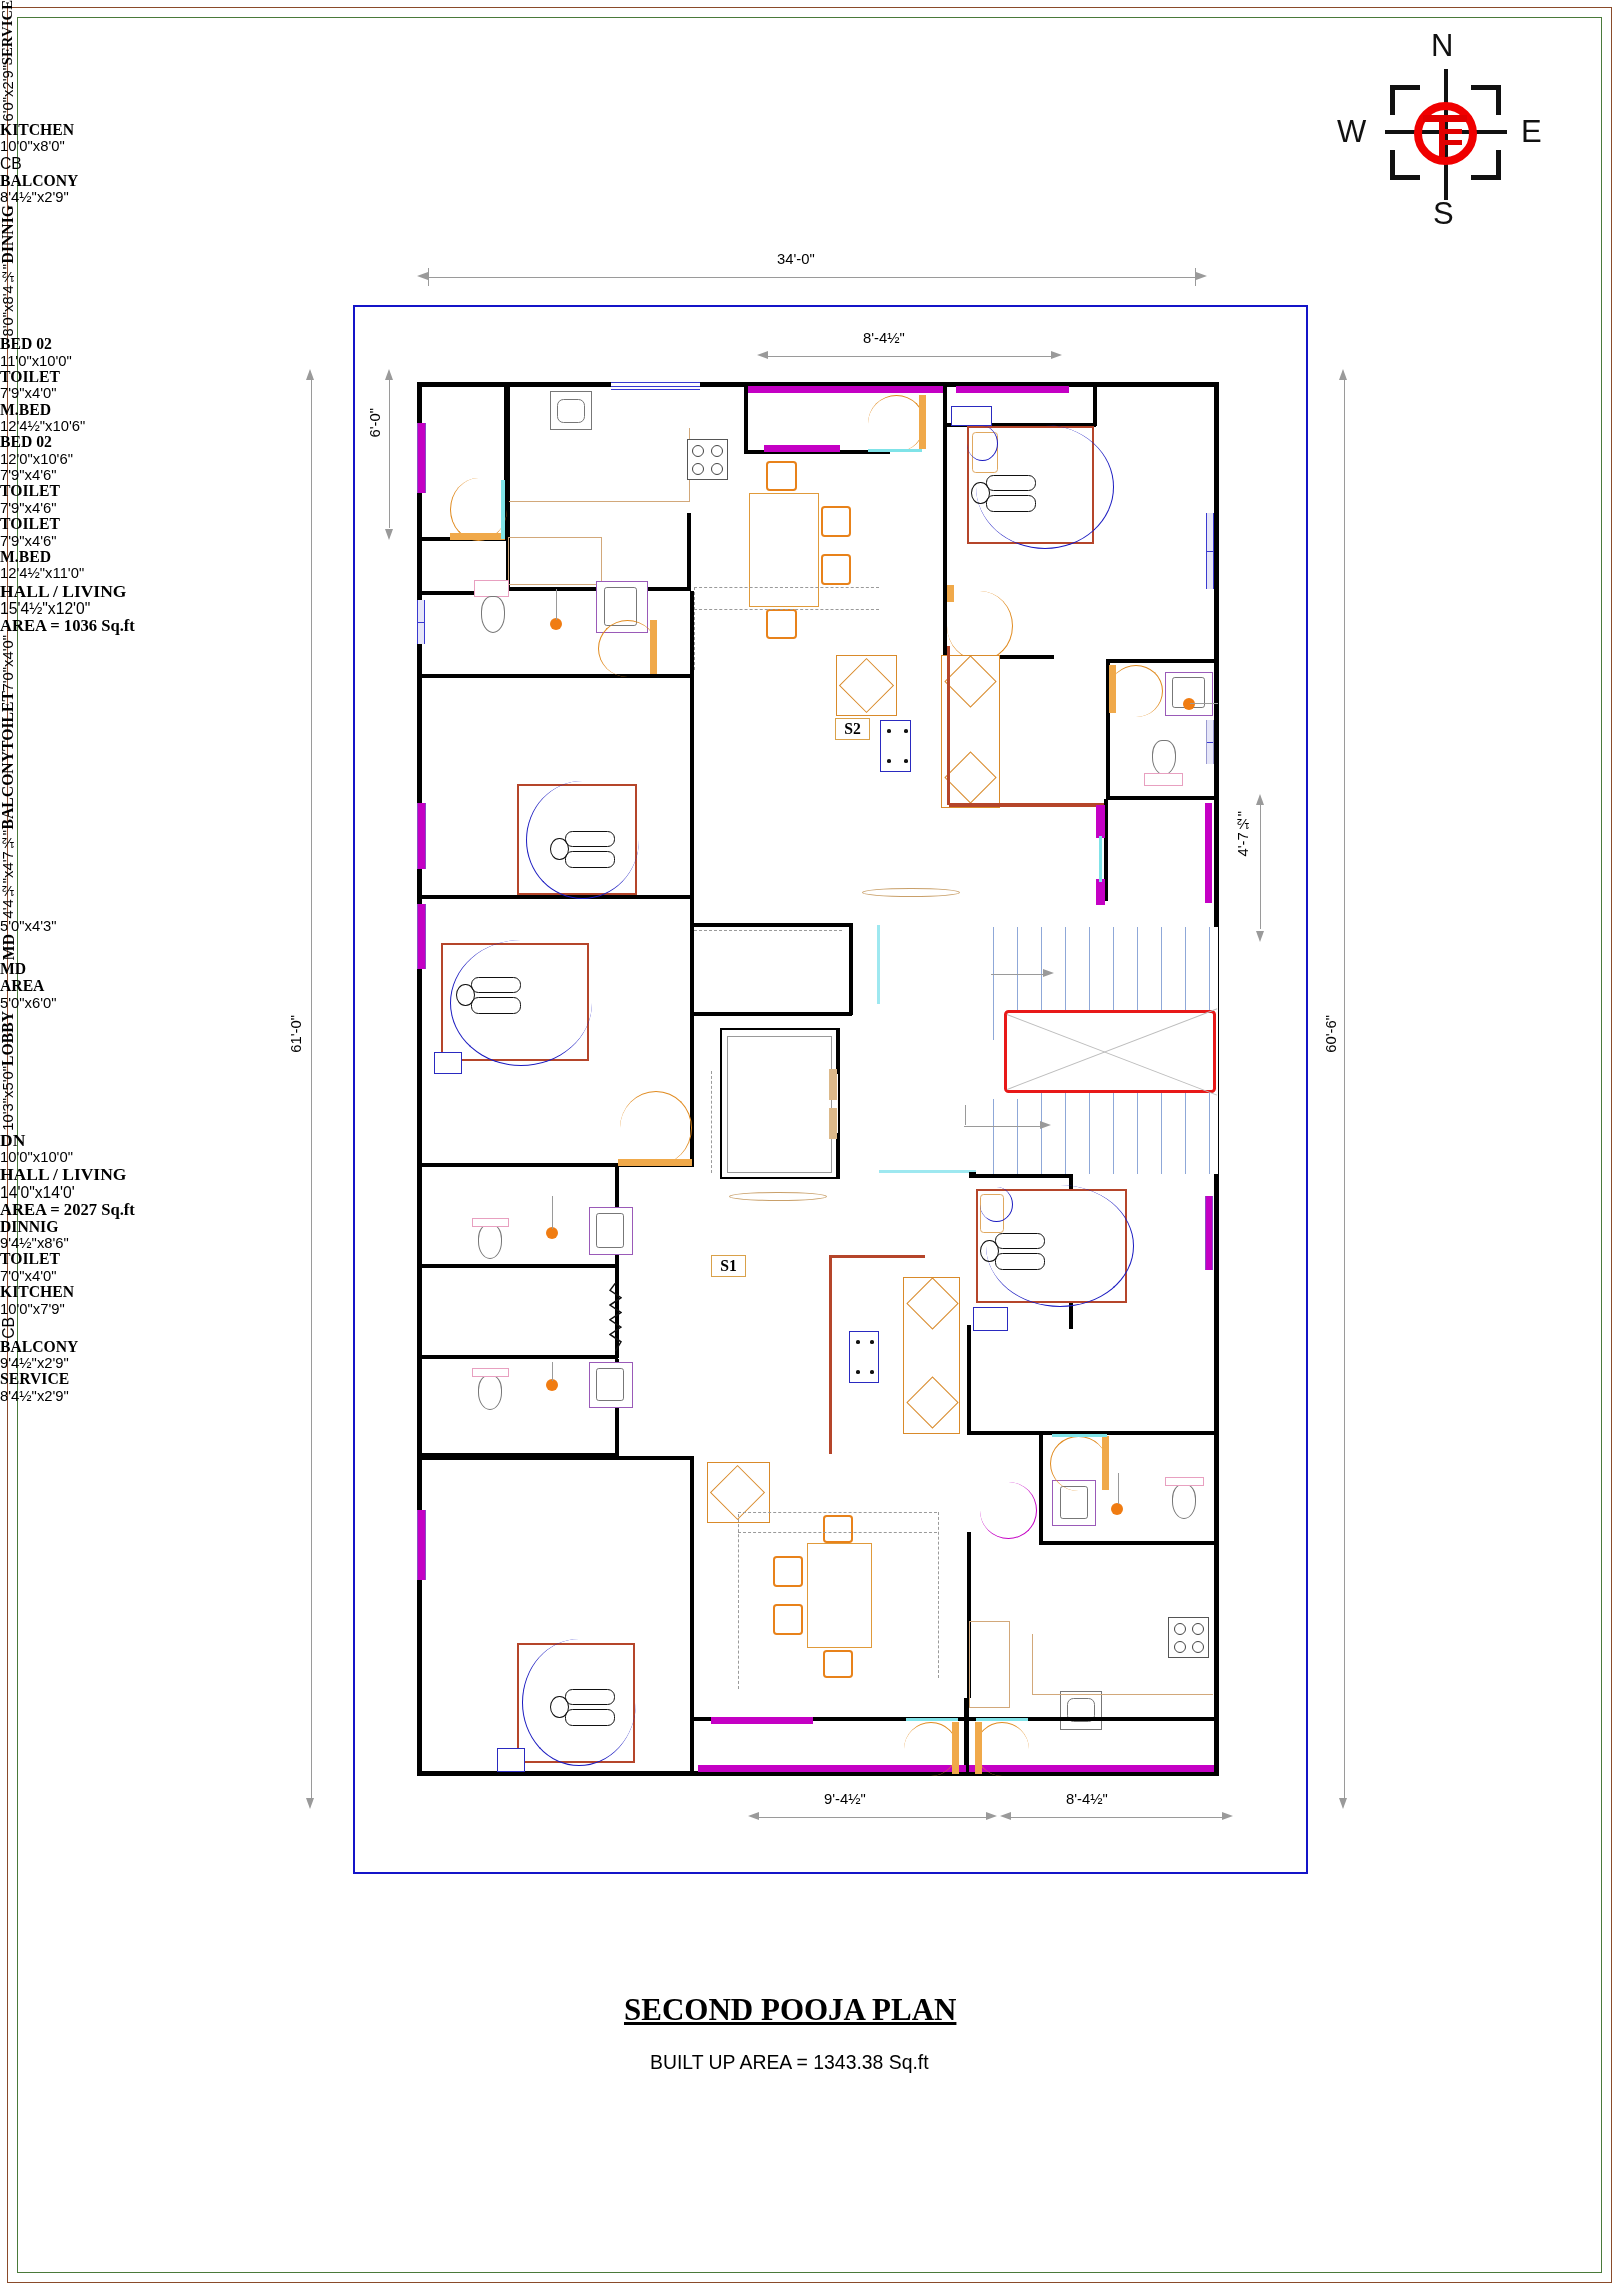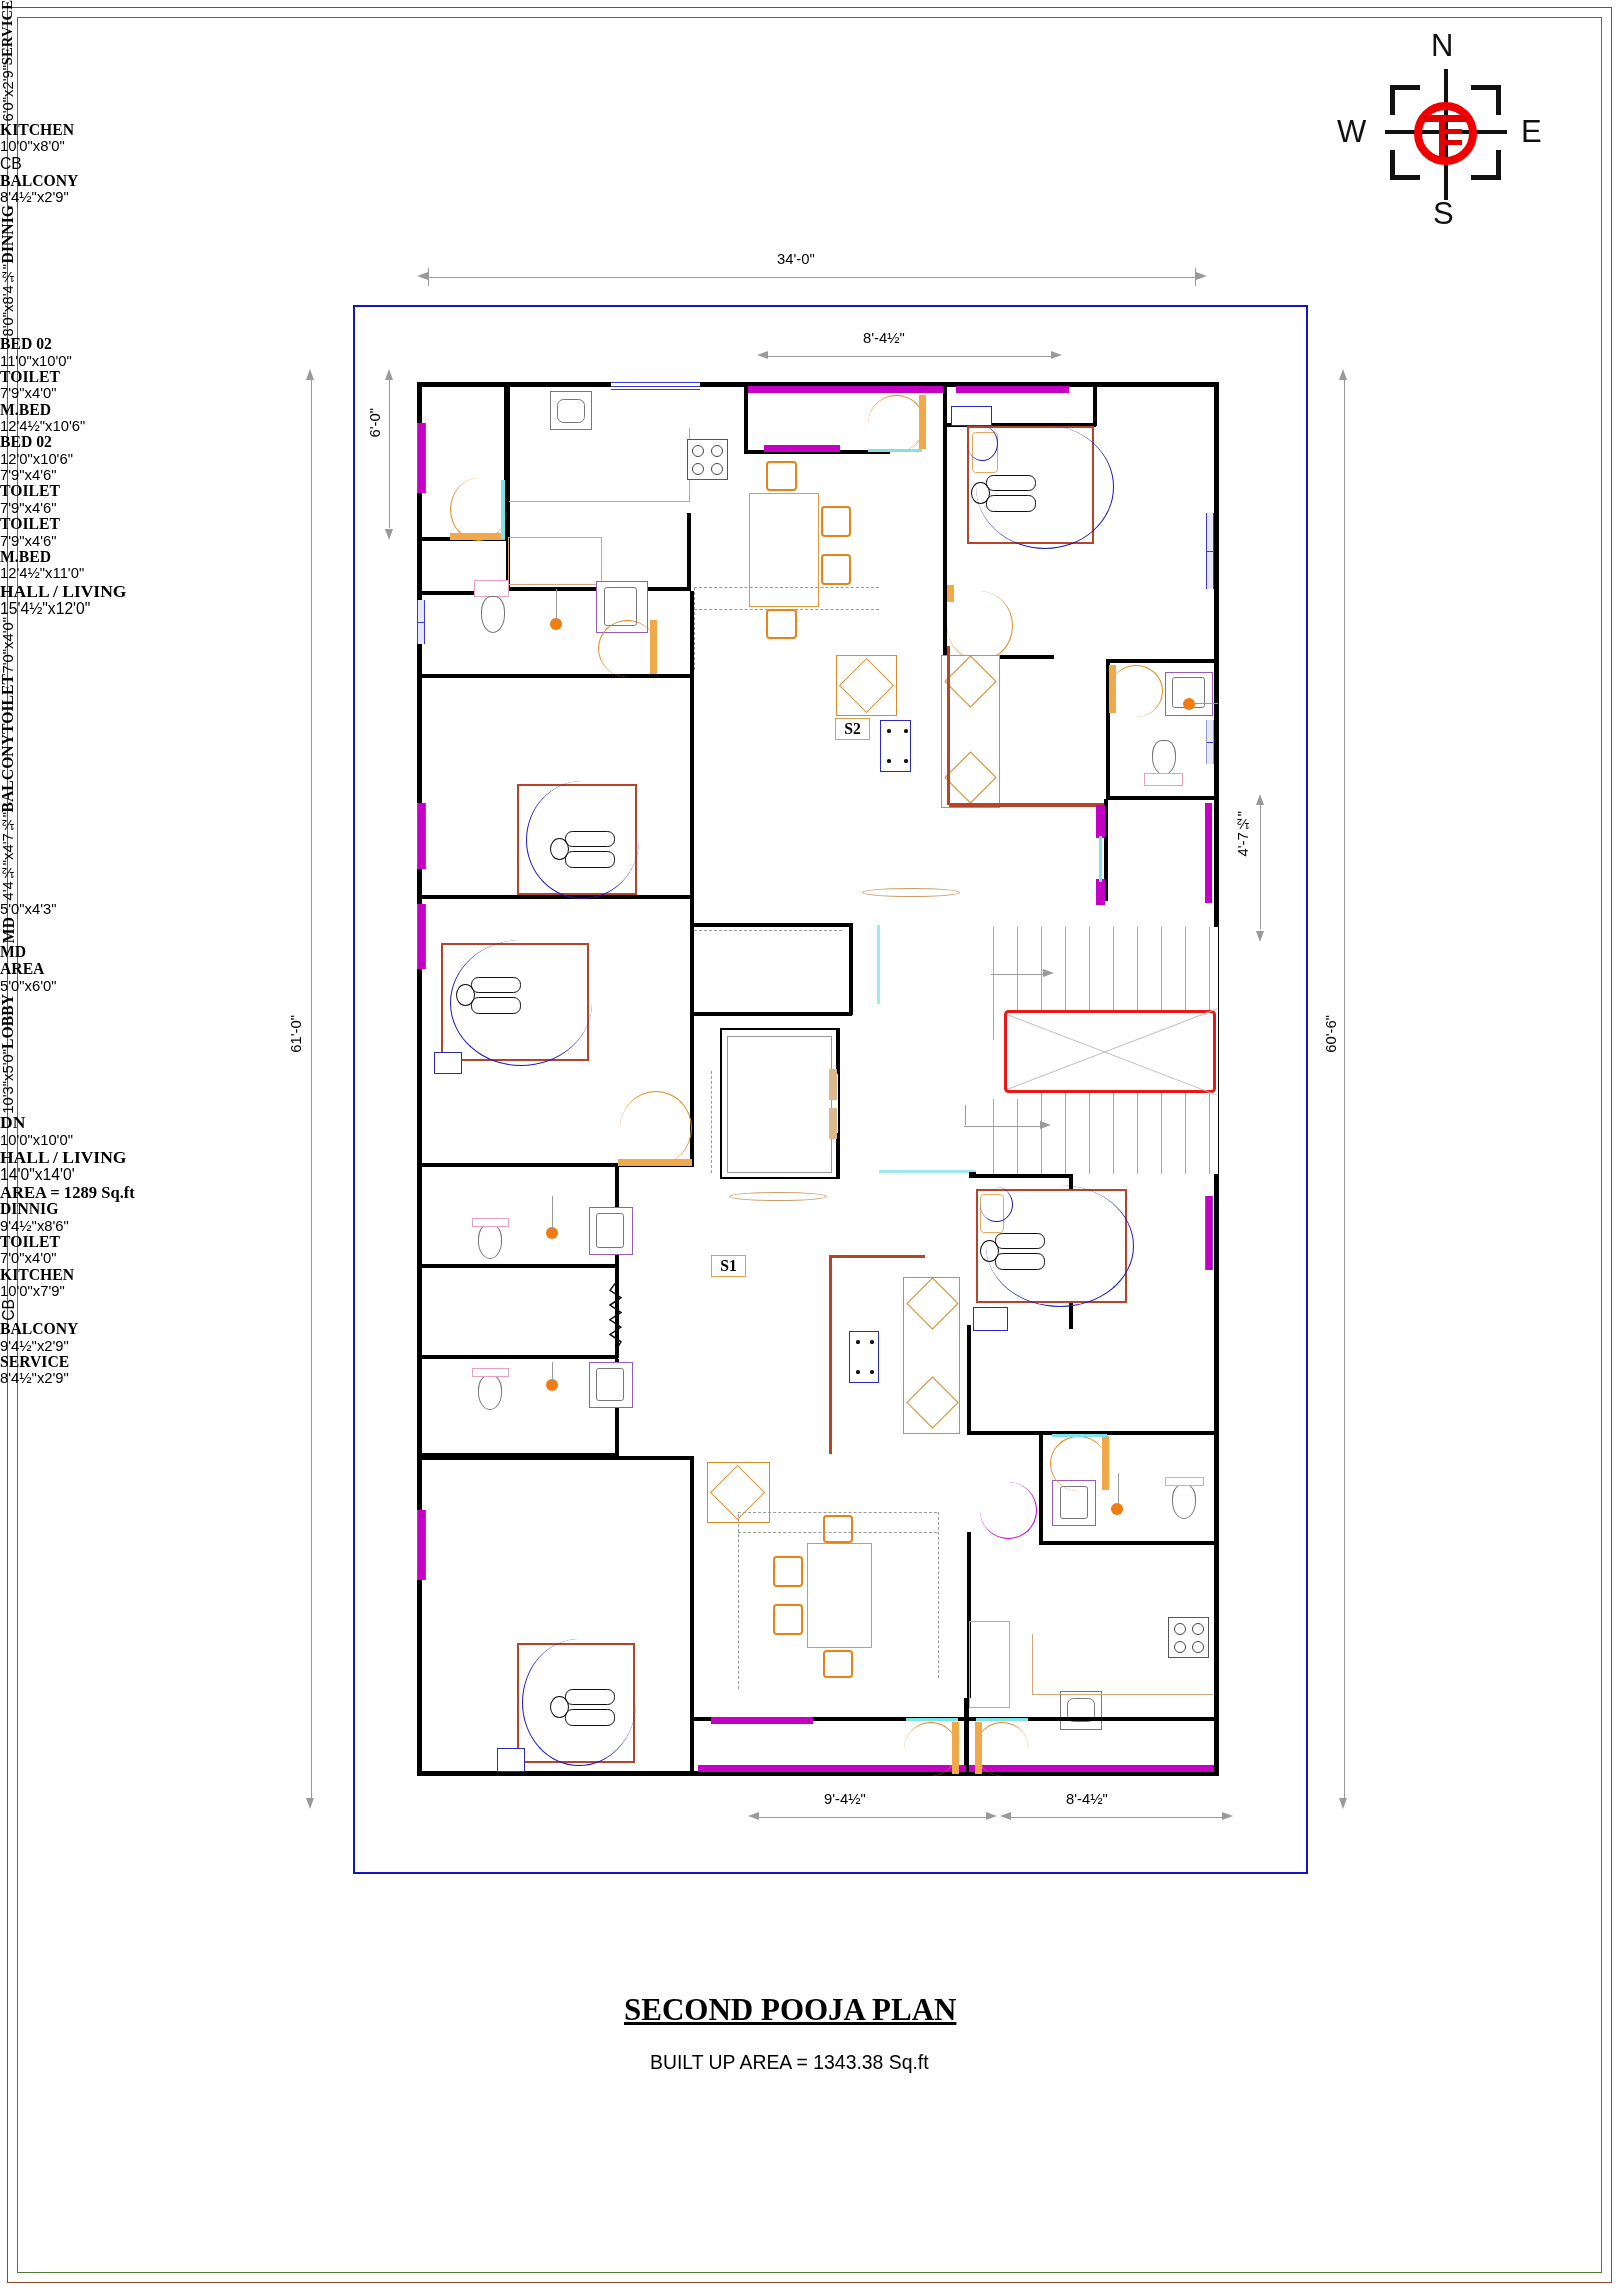--- a/index.html
+++ b/index.html
@@ -341,20 +341,21 @@
     <div class="abs" style="left:0;top:11px;width:18.5px;height:22px;border:1.8px solid #111;border-radius:50%;box-sizing:border-box;"></div>
     <div class="abs" style="left:14.8px;top:3.7px;width:50px;height:16.6px;border:1.8px solid #111;border-radius:7.4px;box-sizing:border-box;"></div>
     <div class="abs" style="left:14.8px;top:24px;width:50px;height:16.6px;border:1.8px solid #111;border-radius:7.4px;box-sizing:border-box;"></div>
   </div>
   <div class="ctable" style="left:497px;top:1748px;width:28px;height:24px;"></div>
   <div class="winmag2" style="left:417px;top:1510px;width:9.2px;height:70px;border-top:none;border-bottom:none;border-left:1.8px solid #8a4bc4;border-right:1.8px solid #8a4bc4;background:#c400c4;"></div>
 
   <div class="tag" style="left:835px;top:718px;">S2</div>
   <div class="rname" style="left:768px;top:759px;font-size:17.5px;">HALL / LIVING</div>
   <div class="rsize" style="left:775px;top:781px;font-size:15.7px;">15'4½"x12'0"</div>
+  <div class="rname" style="left:762px;top:812px;font-size:16.6px;">AREA = 1036 Sq.ft</div>
 
   <div class="sofa" style="left:836px;top:655px;width:61px;height:61px;"></div>
   <div class="abs" style="left:847px;top:666px;width:39px;height:39px;border:1.8px solid #d98a2a;transform:rotate(45deg);box-sizing:border-box;"></div>
   <div class="sofa" style="left:941px;top:655px;width:59px;height:153px;"></div>
   <div class="abs" style="left:952px;top:663px;width:37px;height:37px;border:1.8px solid #d98a2a;transform:rotate(45deg);box-sizing:border-box;"></div>
   <div class="abs" style="left:952px;top:759px;width:37px;height:37px;border:1.8px solid #d98a2a;transform:rotate(45deg);box-sizing:border-box;"></div>
   <div class="ctable" style="left:880px;top:720px;width:31px;height:52px;"></div>
   <div class="dot" style="left:887px;top:729px;"></div>
   <div class="dot" style="left:904px;top:729px;"></div>
   <div class="dot" style="left:887px;top:759px;"></div>
@@ -461,21 +462,21 @@
     <div class="abs" style="left:14.8px;top:26px;width:50px;height:16.6px;border:1.8px solid #111;border-radius:7.4px;box-sizing:border-box;"></div>
   </div>
   <div class="ctable" style="left:973px;top:1307px;width:35px;height:24px;"></div>
   <div class="winmag2" style="left:1205px;top:1196px;width:8.3px;height:74px;border-top:none;border-bottom:none;border-left:1.8px solid #8a4bc4;border-right:1.8px solid #8a4bc4;background:#c400c4;"></div>
   <div class="wall" style="left:967px;top:1431px;width:251px;height:3.7px;"></div>
   <div class="wall" style="left:967px;top:1325px;width:3.7px;height:109px;"></div>
 
   <div class="tag" style="left:711px;top:1255px;">S1</div>
   <div class="rname" style="left:650px;top:1292px;font-size:17.5px;">HALL / LIVING</div>
   <div class="rsize" style="left:670px;top:1314px;font-size:15.7px;">14'0"x14'0'</div>
-  <div class="rname" style="left:644px;top:1346px;font-size:16.6px;">AREA = 1289 Sq.ft</div>
+  <div class="rname" style="left:644px;top:1346px;font-size:16.6px;">AREA = 2027 Sq.ft</div>
 
   <div class="abs" style="left:829px;top:1255px;width:96px;height:2.8px;background:#b5452a;"></div>
   <div class="abs" style="left:829px;top:1255px;width:2.8px;height:199px;background:#b5452a;"></div>
   <div class="sofa" style="left:903px;top:1277px;width:57px;height:157px;"></div>
   <div class="abs" style="left:914px;top:1285px;width:37px;height:37px;border:1.8px solid #d98a2a;transform:rotate(45deg);box-sizing:border-box;"></div>
   <div class="abs" style="left:914px;top:1384px;width:37px;height:37px;border:1.8px solid #d98a2a;transform:rotate(45deg);box-sizing:border-box;"></div>
   <div class="ctable" style="left:849px;top:1331px;width:29.5px;height:52px;"></div>
   <div class="dot" style="left:856px;top:1340px;"></div>
   <div class="dot" style="left:870px;top:1340px;"></div>
   <div class="dot" style="left:856px;top:1370px;"></div>

